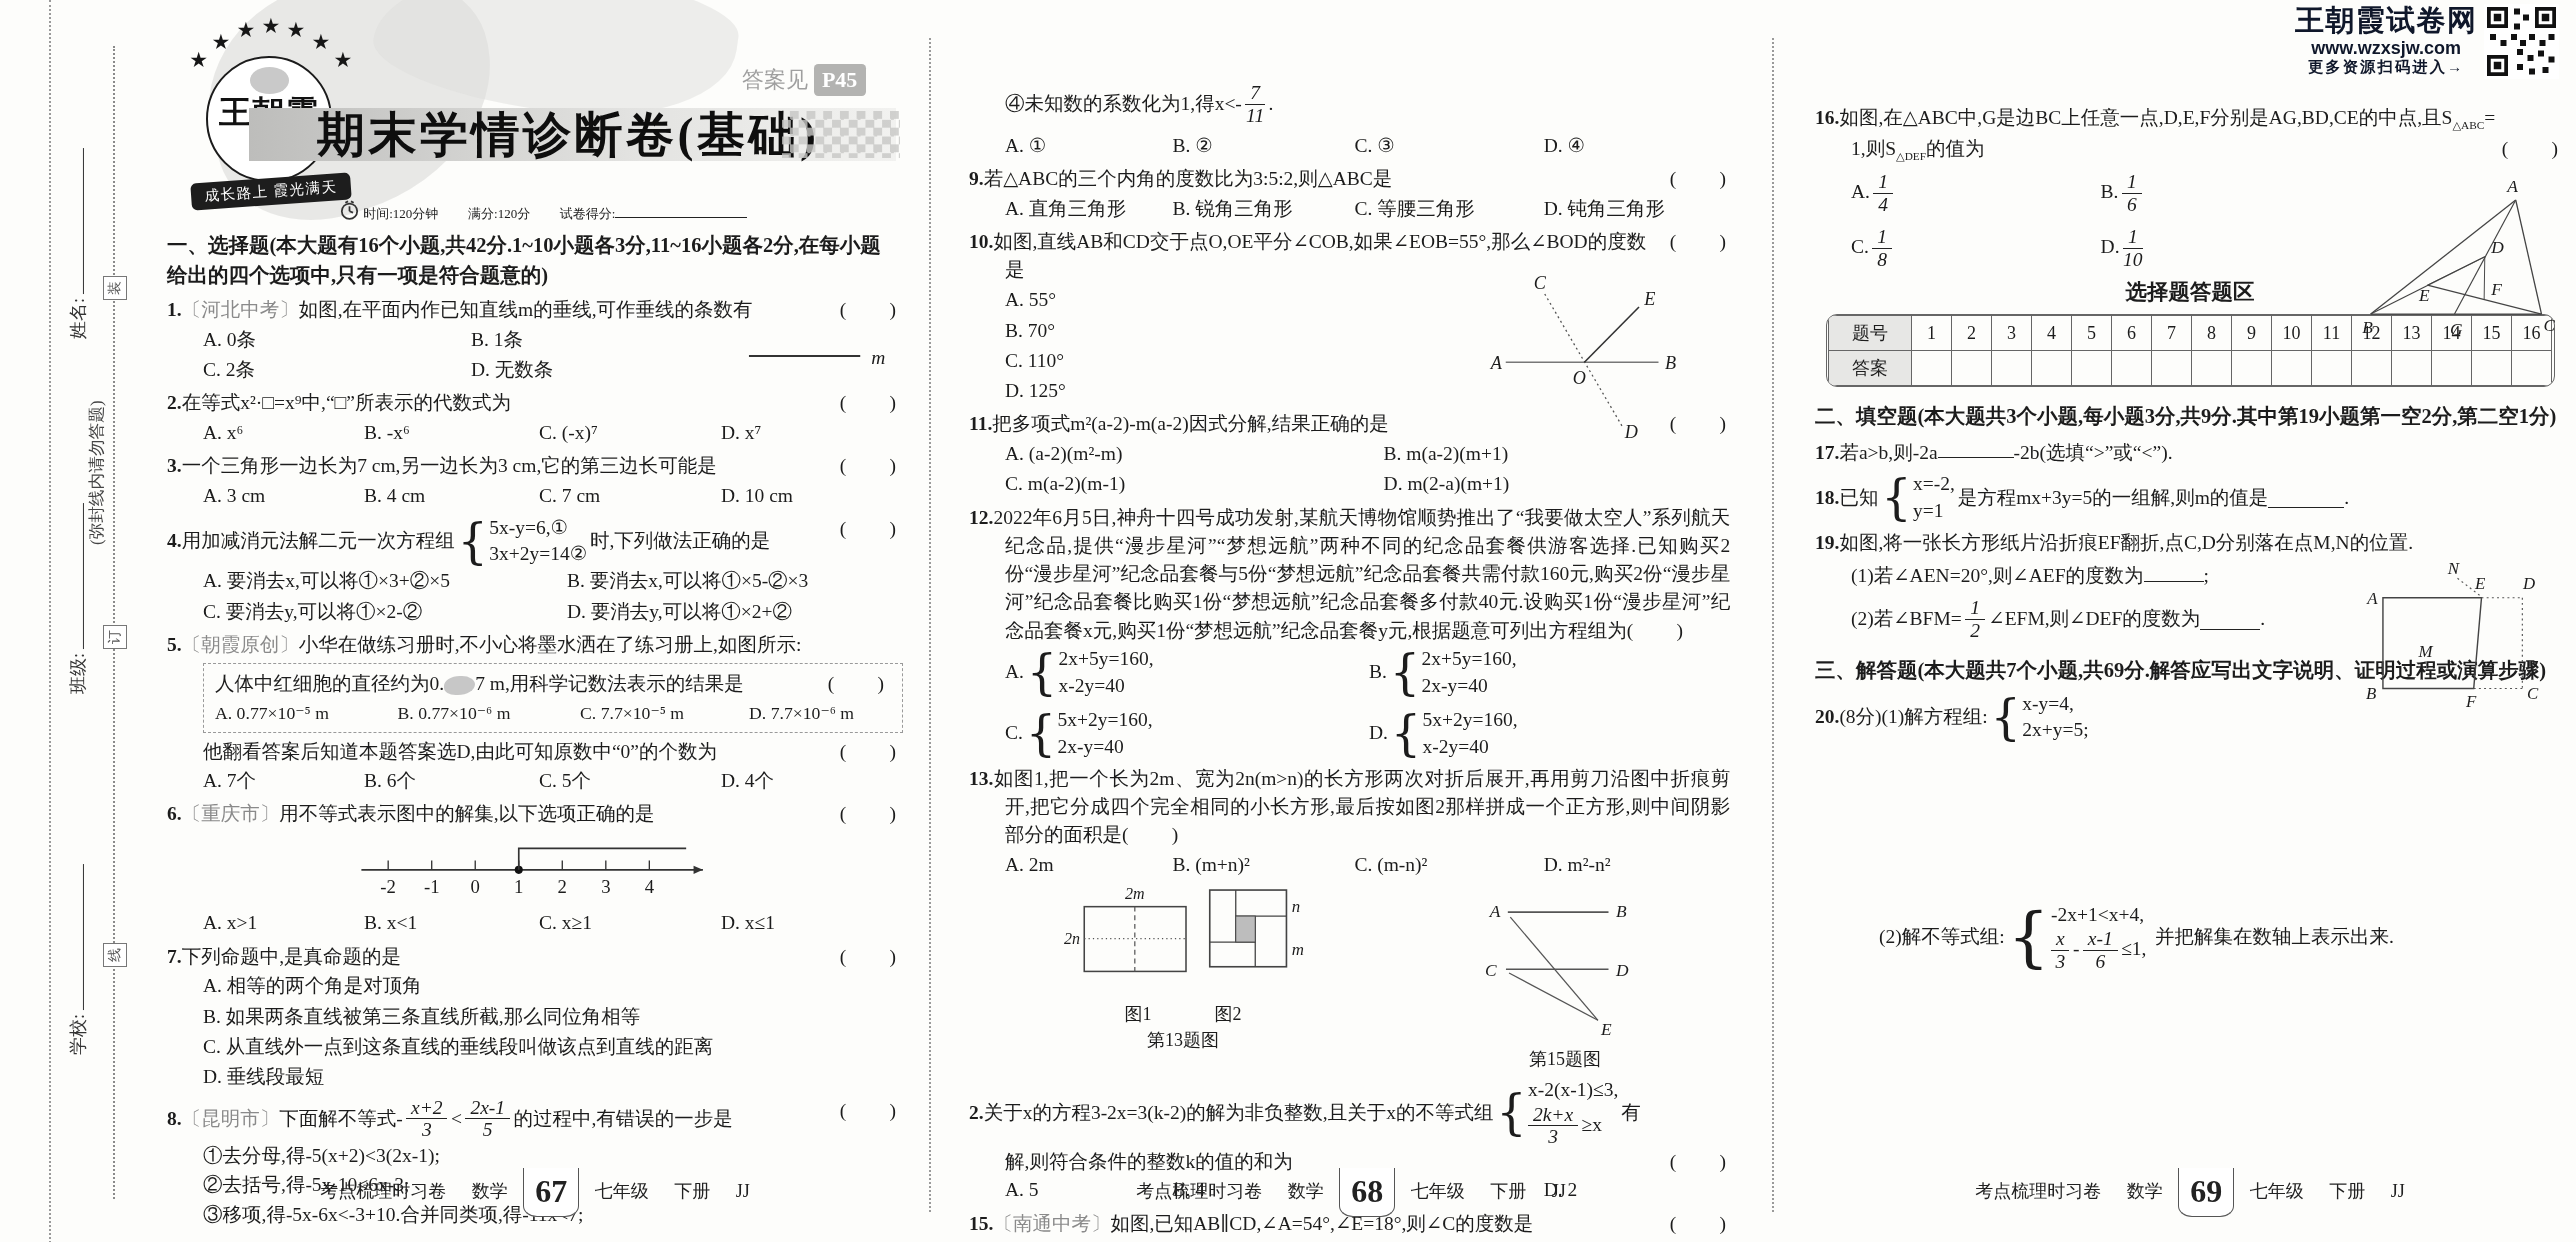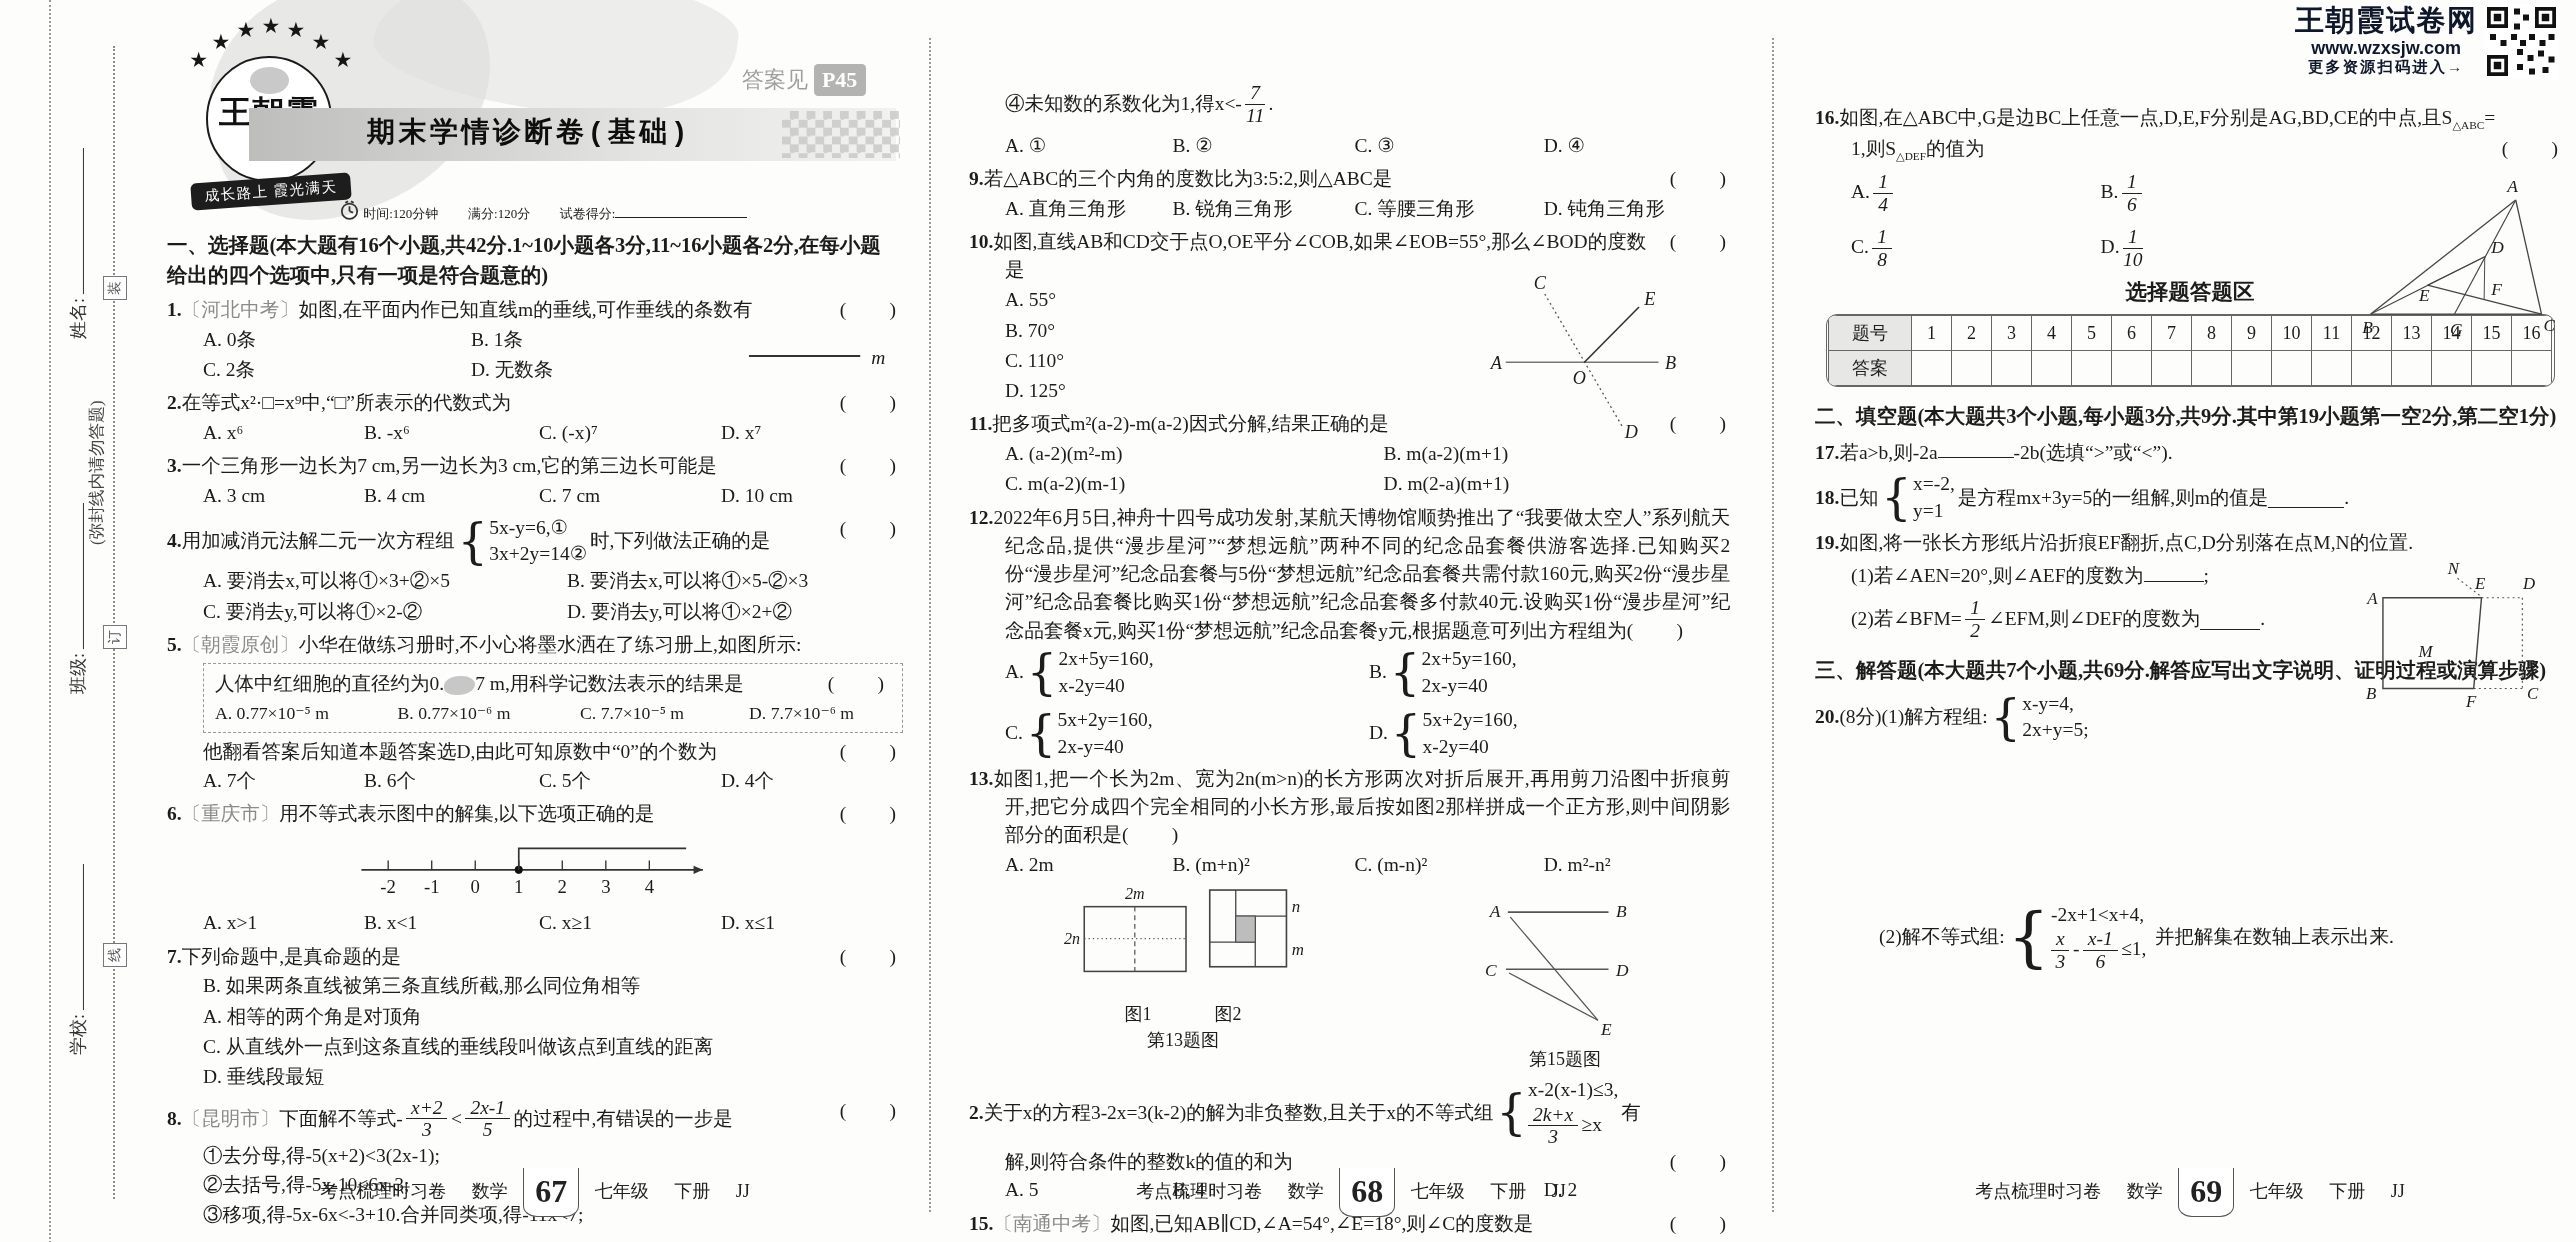--- a/index.html
+++ b/index.html
@@ -28,21 +28,21 @@
   .logo-wrap{position:absolute;left:19.5px;top:12.5px;width:174px;height:208px;}
   .logo-circle{position:absolute;left:19.5px;top:43px;width:122px;height:122px;border:2.8px solid #1b1b1b;border-radius:50%;
                background:#fff;text-align:center;}
   .logo-photo{width:39px;height:26.4px;background:#c9c9c9;border-radius:50%;margin:9.7px auto 1.4px auto;}
   .logo-name{font-size:32px;font-weight:bold;letter-spacing:1.4px;color:#111;line-height:1.1;}
   .logo-star{position:absolute;font-size:21px;color:#161616;}
   .logo-banner{position:absolute;left:4.2px;top:165px;width:160px;background:#1d1d1d;color:#fff;font-size:14.6px;
                text-align:center;border-radius:5.6px;padding:2.8px 0;transform:rotate(-4deg);letter-spacing:1.4px;}
   .title-banner{position:absolute;left:82px;top:108px;width:647px;height:53px;
                 background:linear-gradient(to right,#bdbdbb,#e3e3e1 60%,#f2f2f0);display:flex;align-items:center;}
-  .title-text{font-size:28px;font-weight:900;letter-spacing:3.5px;color:#0e0e0e;margin-left:118px;white-space:nowrap;font-family:Liberation Mono, monospace;}
+  .title-text{font-size:48px;font-weight:900;letter-spacing:3.5px;color:#0e0e0e;margin-left:68px;white-space:nowrap;}
   .checker{position:absolute;right:-4.2px;top:2.8px;width:118px;height:47px;opacity:.8;
            background-image:repeating-conic-gradient(#c7c7c5 0% 25%,transparent 0% 50%);background-size:16.7px 16.7px;}
   .ansref{position:absolute;left:575px;top:64px;font-size:22px;color:#9f9f9f;}
   .ansbadge{display:inline-block;background:#b3b3b1;color:#fff;font-weight:bold;border-radius:4.2px;padding:0 8.3px;margin-left:5.6px;}
   .metaline{position:absolute;left:172px;top:200px;font-size:13px;white-space:nowrap;}
   .metaline .gap{display:inline-block;width:26.4px;}
   .scoreline{display:inline-block;width:132px;border-bottom:1.7px solid #222;height:1em;}
   
   .sec-head{font-weight:bold;font-size:20.5px;margin:0 2.8px 5.6px 0;}
   .q{position:relative;margin-bottom:4.9px;}
@@ -281,22 +281,22 @@
           <span>B. x&lt;1</span>
           <span>C. x≥1</span>
           <span>D. x≤1</span>
         </div>
       </div>
 
       <div class="q">
         <span class="paren">(　　)</span>
         <div class="stem"><b class="qnum">7.</b><span>下列命题中,是真命题的是</span></div>
         <div class="opts c1">
+          <span>A. 相等的两个角是对顶角</span>
           <span>B. 如果两条直线被第三条直线所截,那么同位角相等</span>
-          <span>A. 相等的两个角是对顶角</span>
           <span>C. 从直线外一点到这条直线的垂线段叫做该点到直线的距离</span>
           <span>D. 垂线段最短</span>
         </div>
       </div>
 
       <div class="q">
         <span class="paren">(　　)</span>
         <div class="flexline">
           <b class="qnum">8.</b>
             <span class="qtag">〔昆明市〕</span>

